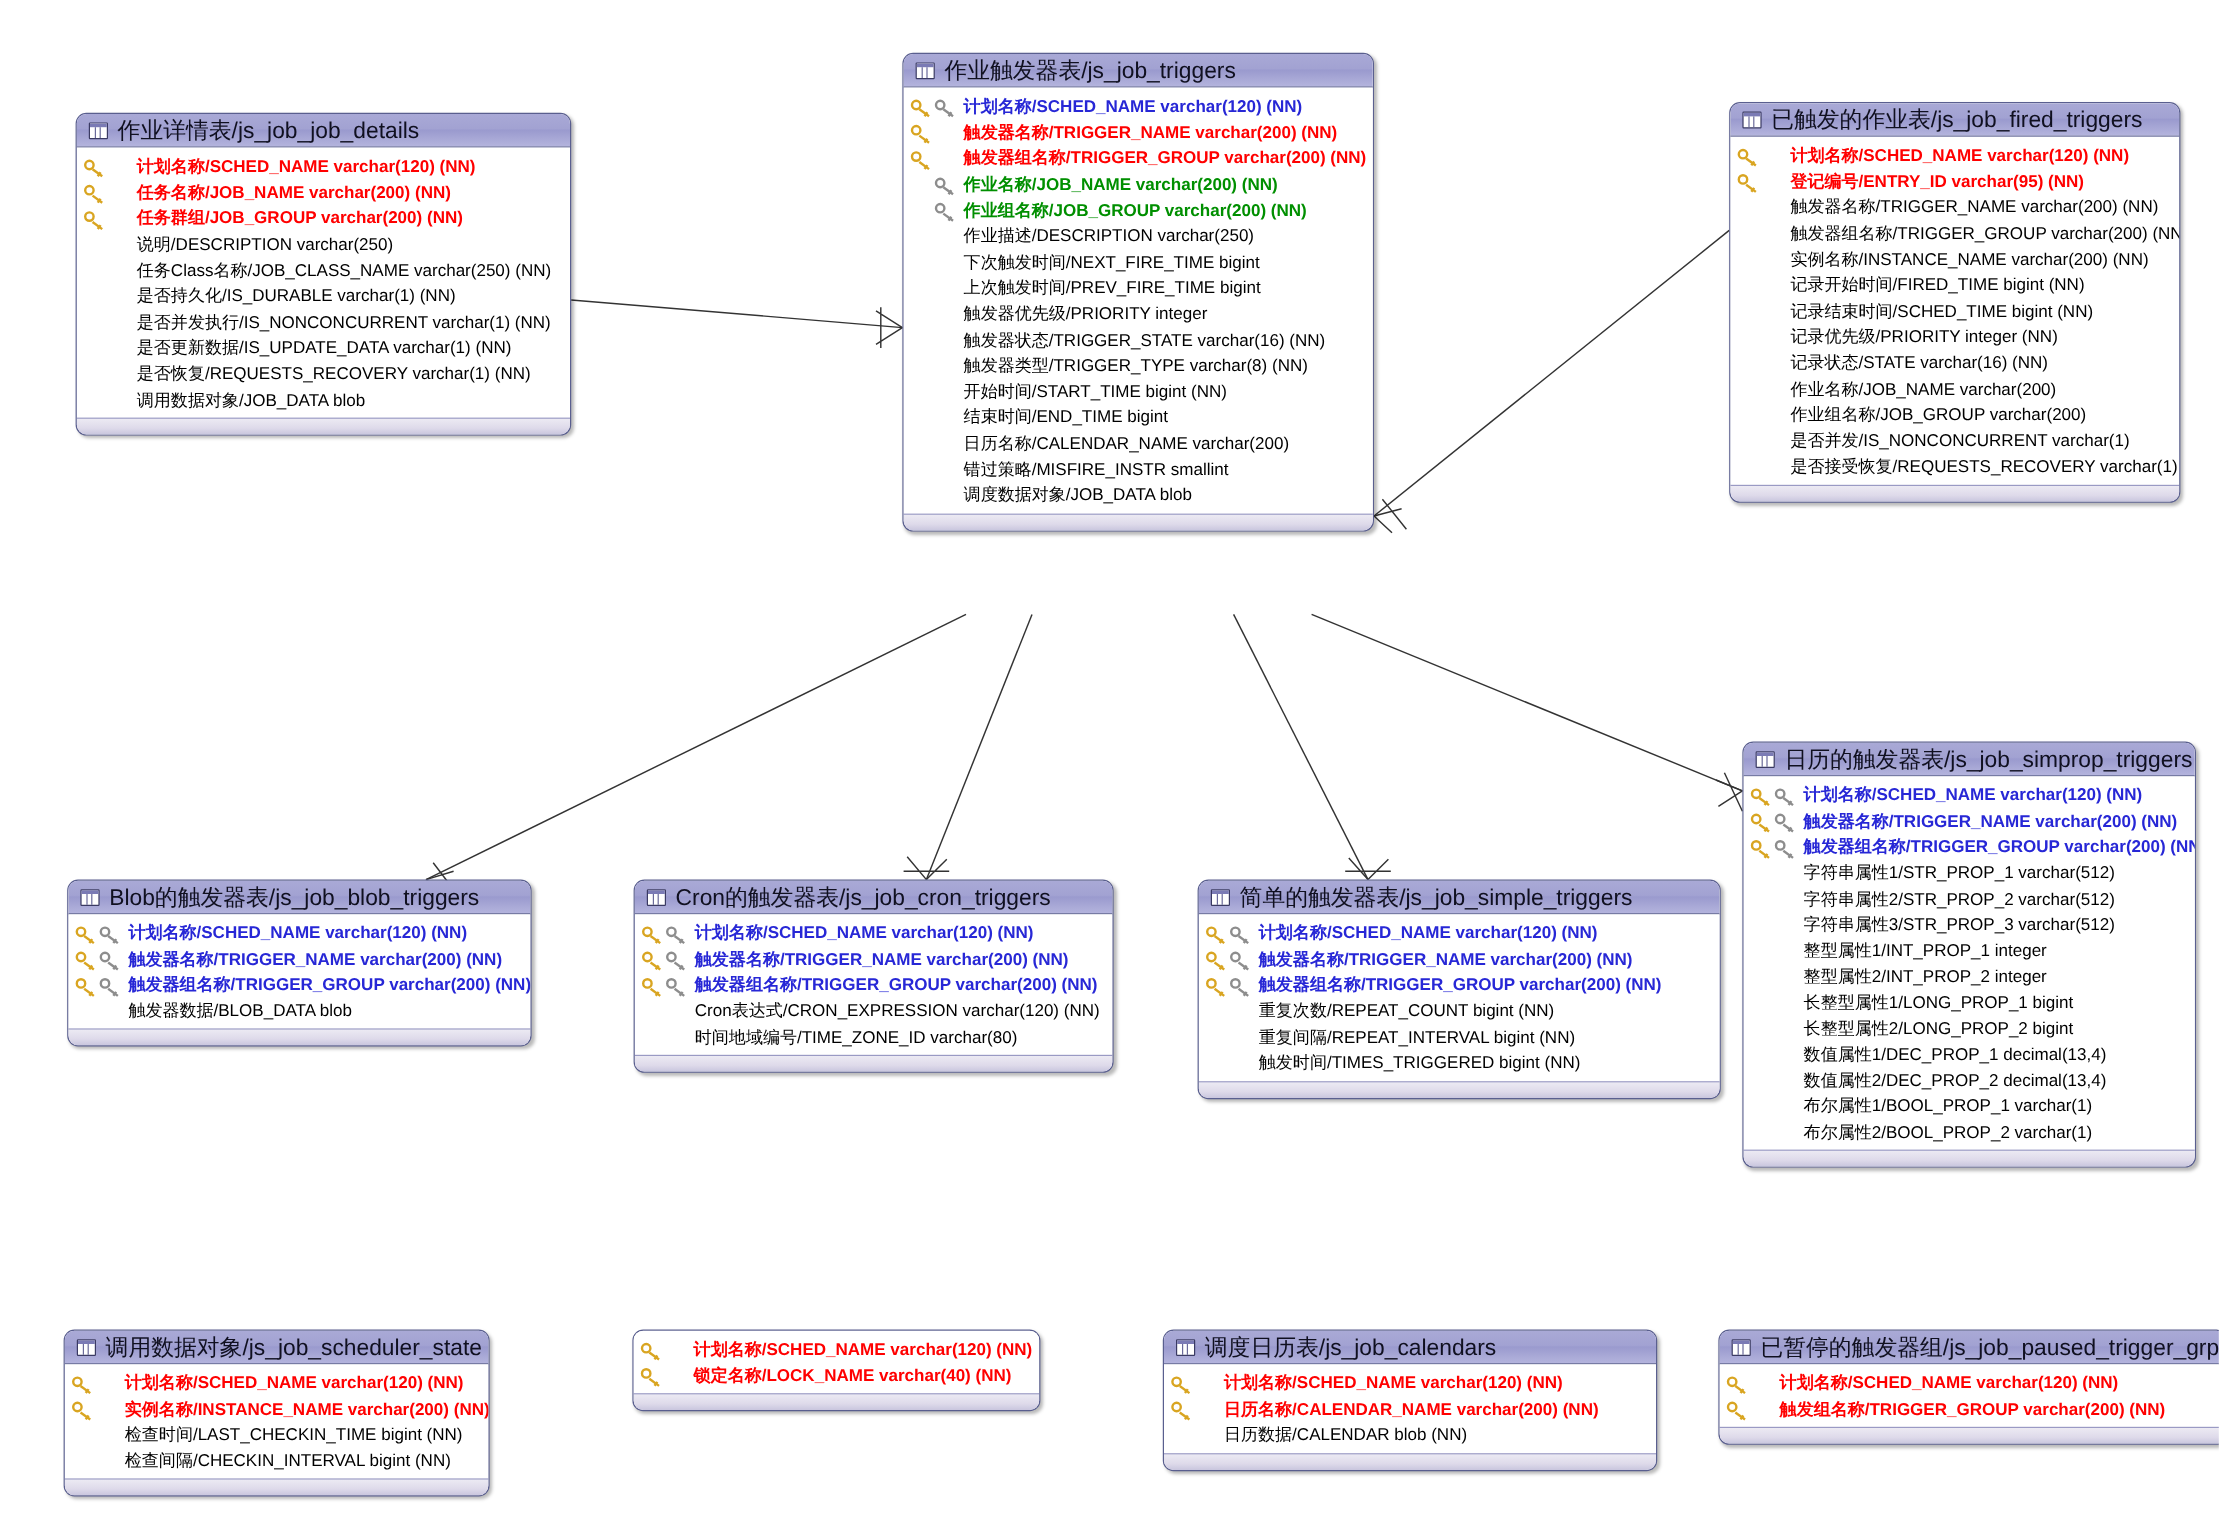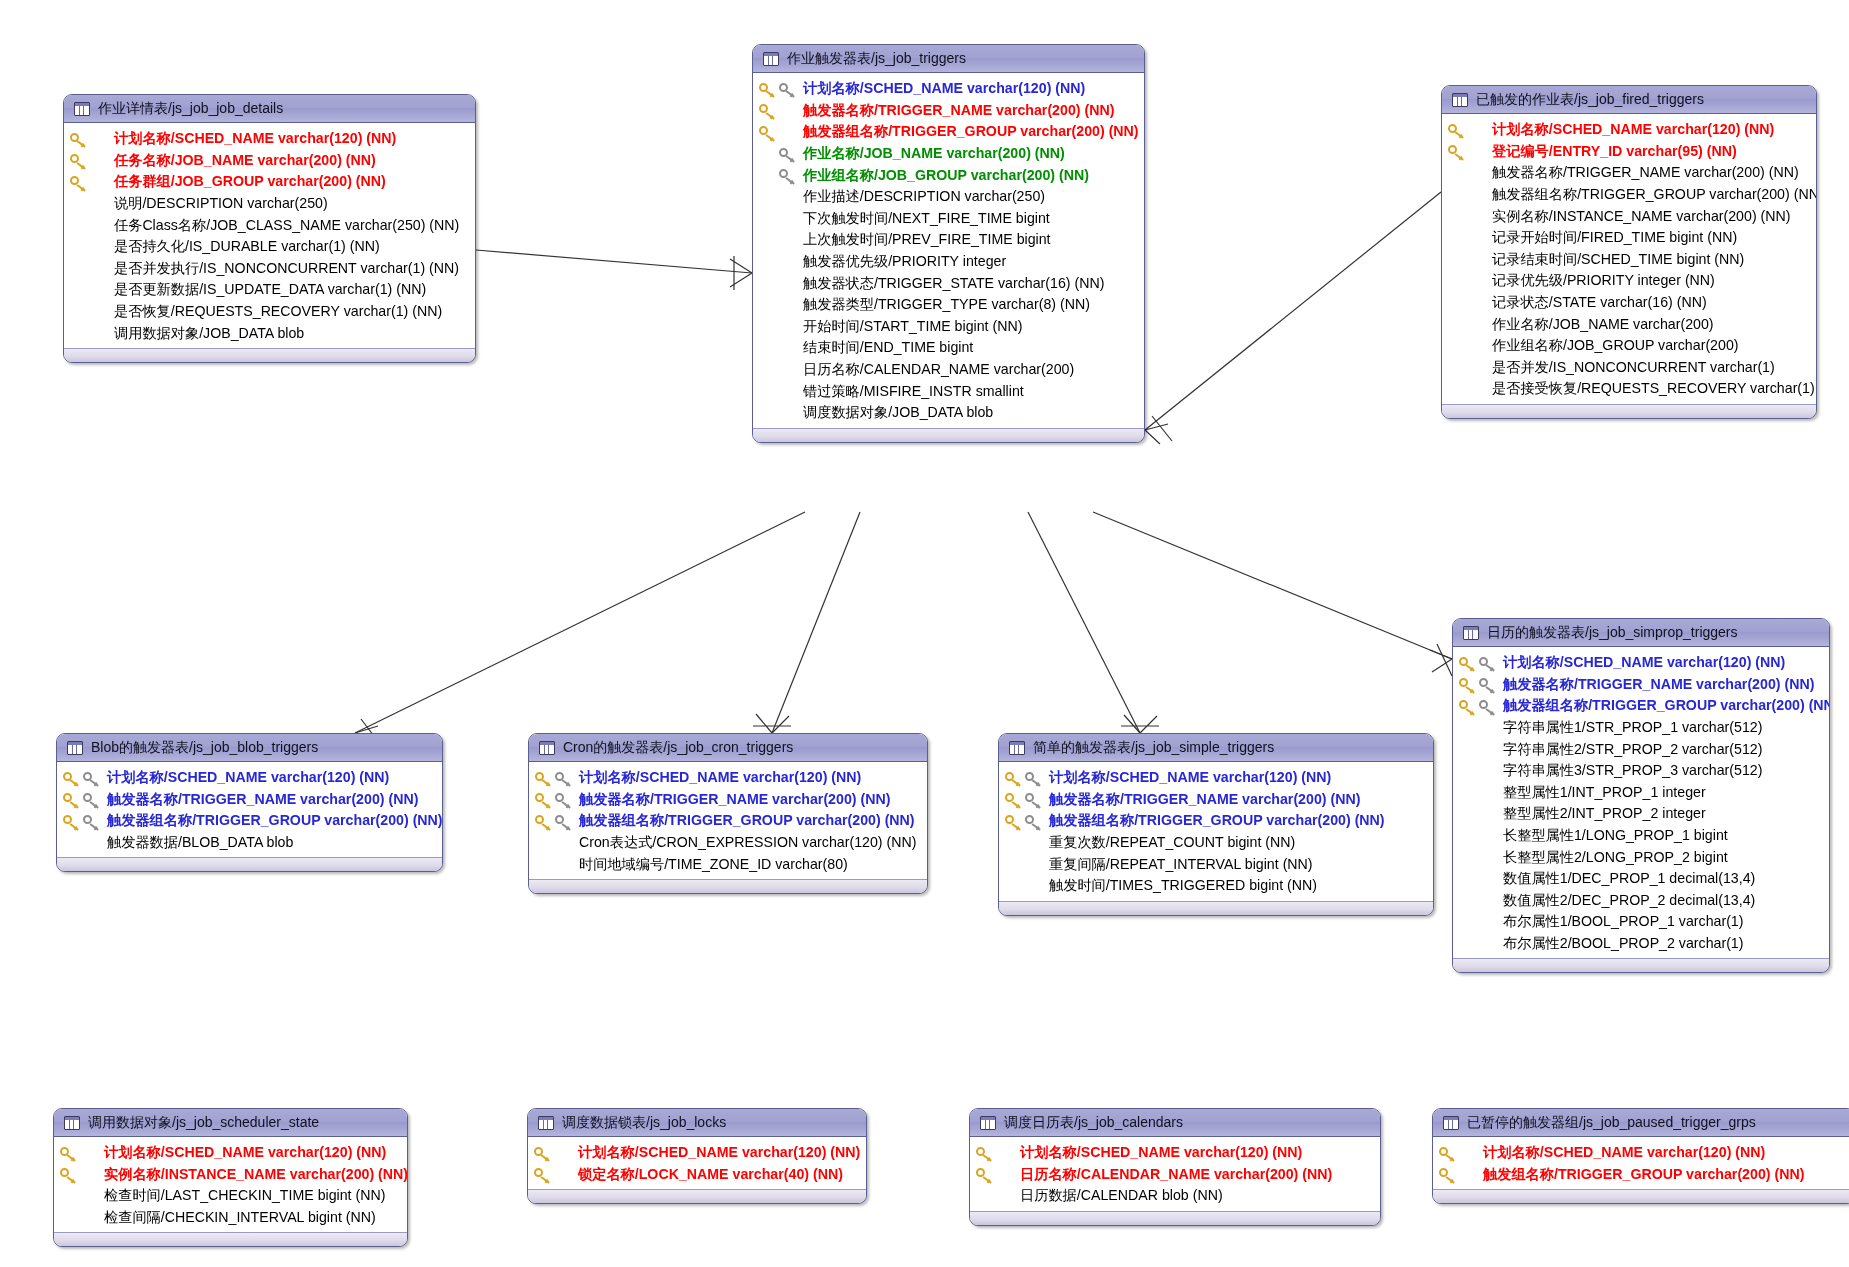--- a/index.html
+++ b/index.html
@@ -23,21 +23,21 @@
     overflow:hidden;
   }
   .ent-title{
     background:linear-gradient(to bottom,#a9a9d6 0%,#a2a2d2 45%,#9a9ace 50%,#b4b4dd 100%);
     border-bottom:1px solid #5a5f8f;
     height:27px;
     display:flex;
     align-items:center;
     gap:8px;
     padding:0 10px;
-    font-size:14px;
+    font-size:19px;
     color:#101020;
     white-space:nowrap;
   }
   .tbl-icon{
     width:14px;height:12px;
     flex:0 0 auto;
     border:1px solid #3a3a63;
     background:#ffffff;
     position:relative;
     border-radius:1px;
@@ -841,24 +841,20 @@
           <span class="keys">
             <span class="key blank"></span>
             <span class="key fk blank"></span>
           </span>
           <span class="attr-txt c-black">检查间隔/CHECKIN_INTERVAL bigint (NN)</span>
         </div>
       </div>
       <div class="ent-foot"></div>
     </div>
     <div class="entity" style="left: 527px; top: 1108px; width: 340px;">
-      <div class="ent-title">
-        <span class="tbl-icon"></span>
-        <span>调度数据锁表/js_job_locks</span>
-      </div>
       <div class="ent-body">
         <div class="attr">
           <span class="keys">
             <span class="key">
               <span class="bow"></span>
               <span class="shaft"></span>
               <span class="tooth"></span>
             </span>
             <span class="key fk blank"></span>
           </span>

